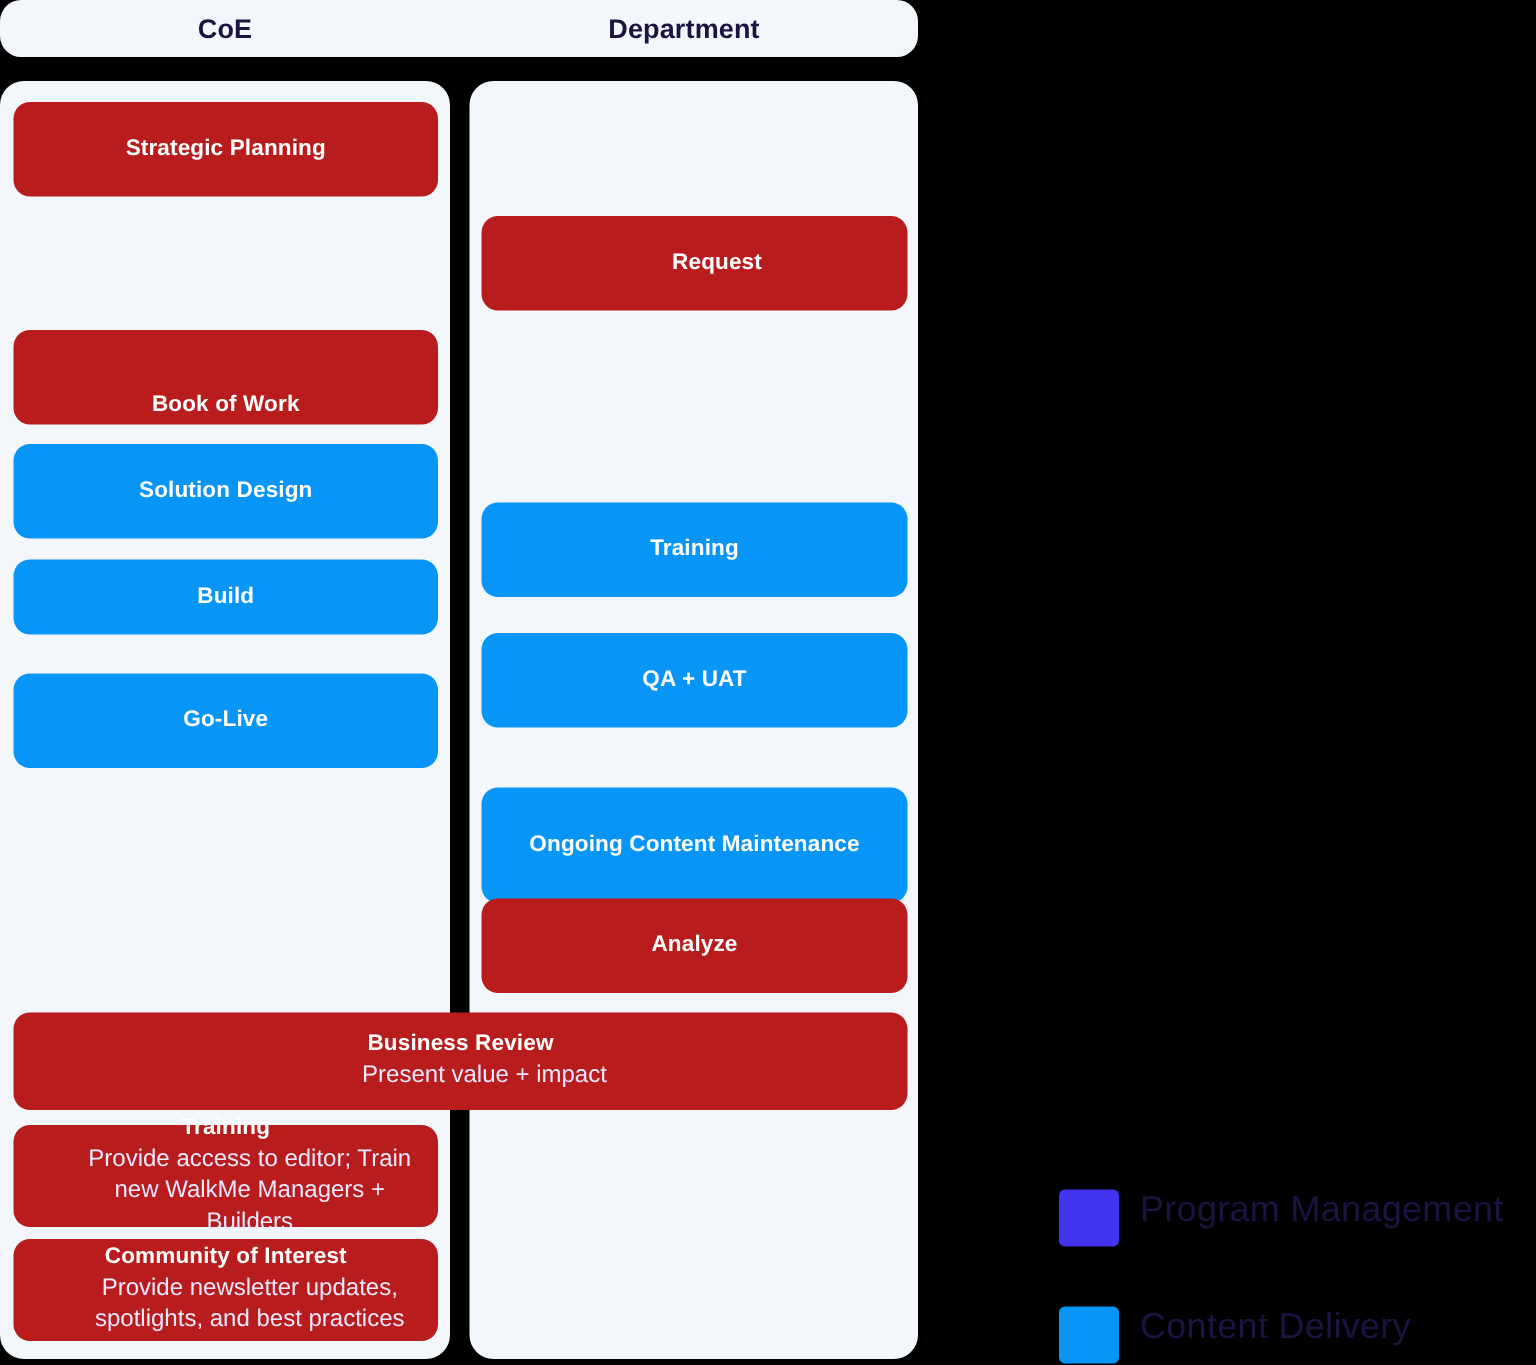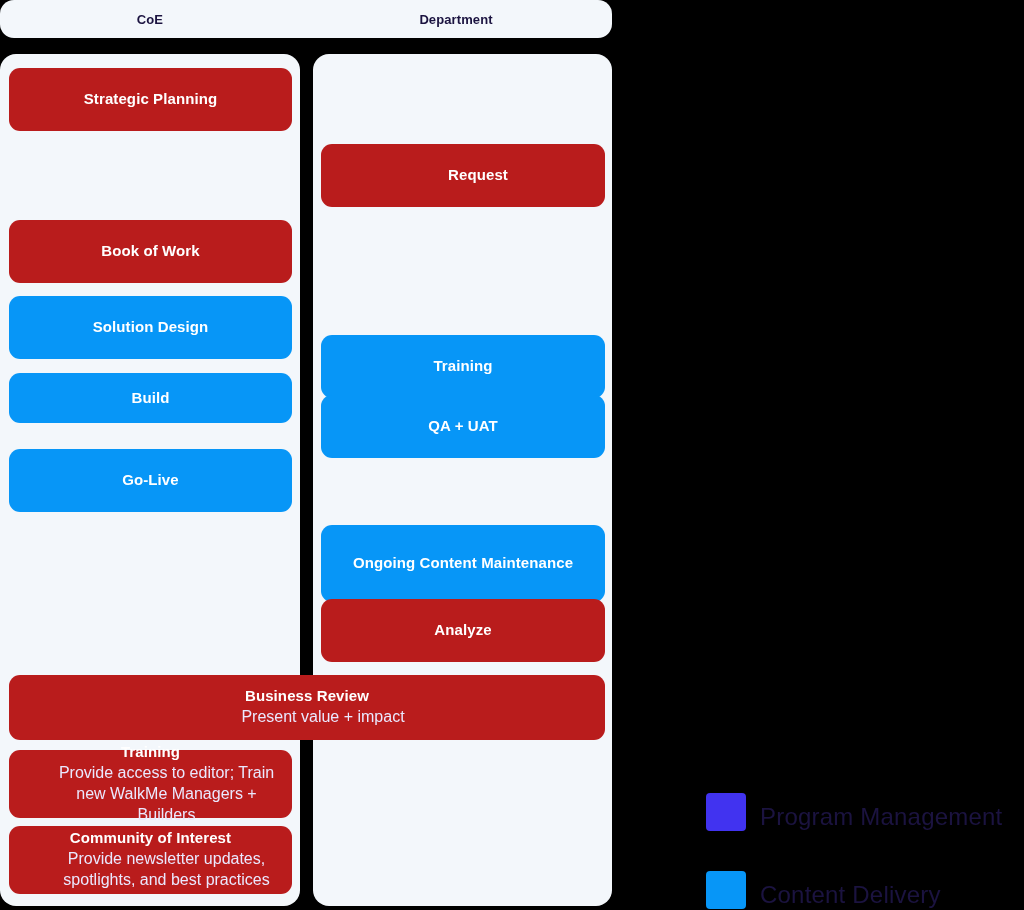--- a/index.html
+++ b/index.html
@@ -27,21 +27,21 @@
     background: #F3F7FB;
     border-radius: 14px;
     display: flex;
   }
   .header-cell {
     flex: 1;
     display: flex;
     align-items: center;
     justify-content: center;
     color: #1B1340;
-    font-size: 13px;
+    font-size: 18px;
     font-weight: bold;
     letter-spacing: .1px;
   }
   .header-cell.left  { flex: 0 0 300px; }
   .header-cell.right { flex: 0 0 312px; }
 
   
   .panel {
     position: absolute;
     background: #F3F7FB;
@@ -83,21 +83,21 @@
   .col-left  { left: 9px;  width: 283px; }
   
   .col-right { left: 321px; width: 284px; }
   
   .col-full  { left: 9px;  width: 596px; }
 
   
   .legend-item {
     position: absolute;
     display: flex;
-    align-items: flex-end;
+    align-items: flex-start;
   }
   .legend-swatch {
     width: 40px;
     height: 38px;
     border-radius: 4px;
     flex: 0 0 auto;
   }
   .legend-label {
     margin-left: 14px;
     color: #1B1340;
@@ -118,40 +118,40 @@
     <div class="header-cell left">CoE</div>
     <div class="header-cell right">Department</div>
   </div>
 
   <div class="panel panel-left"></div>
   <div class="panel panel-right"></div>
 
   <div class="card pm col-left" style="top:68px;height:63px;">
     <span class="title">Strategic Planning</span>
   </div>
-  <div class="card pm col-left" style="top:220px;height:63px;">
+  <div class="card pm col-left" style="top:220px;height:63px;justify-content:flex-end;">
     <span class="title">Book of Work</span>
   </div>
   <div class="card cd col-left" style="top:296px;height:63px;">
     <span class="title">Solution Design</span>
   </div>
   <div class="card cd col-left" style="top:373px;height:50px;">
     <span class="title">Build</span>
   </div>
   <div class="card cd col-left" style="top:449px;height:63px;">
     <span class="title">Go-Live</span>
   </div>
 
   <div class="card pm col-right" style="top:144px;height:63px;padding-left:40px;">
     <span class="title">Request</span>
   </div>
   <div class="card cd col-right" style="top:335px;height:63px;">
     <span class="title">Training</span>
   </div>
-  <div class="card cd col-right" style="top:395px;height:63px;">
+  <div class="card cd col-right" style="top:422px;height:63px;">
     <span class="title">QA + UAT</span>
   </div>
   <div class="card cd col-right" style="top:525px;height:77px;">
     <span class="title">Ongoing Content Maintenance</span>
   </div>
   <div class="card pm col-right" style="top:599px;height:63px;">
     <span class="title">Analyze</span>
   </div>
 
   <div class="card pm col-full" style="top:675px;height:65px;">

